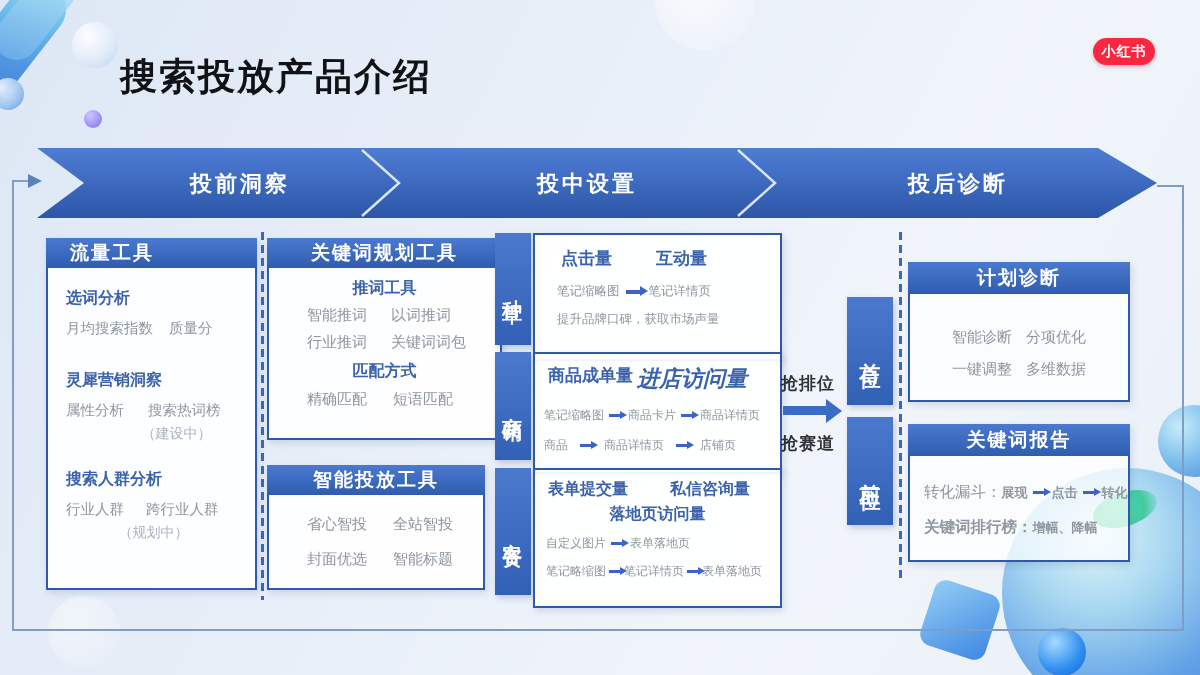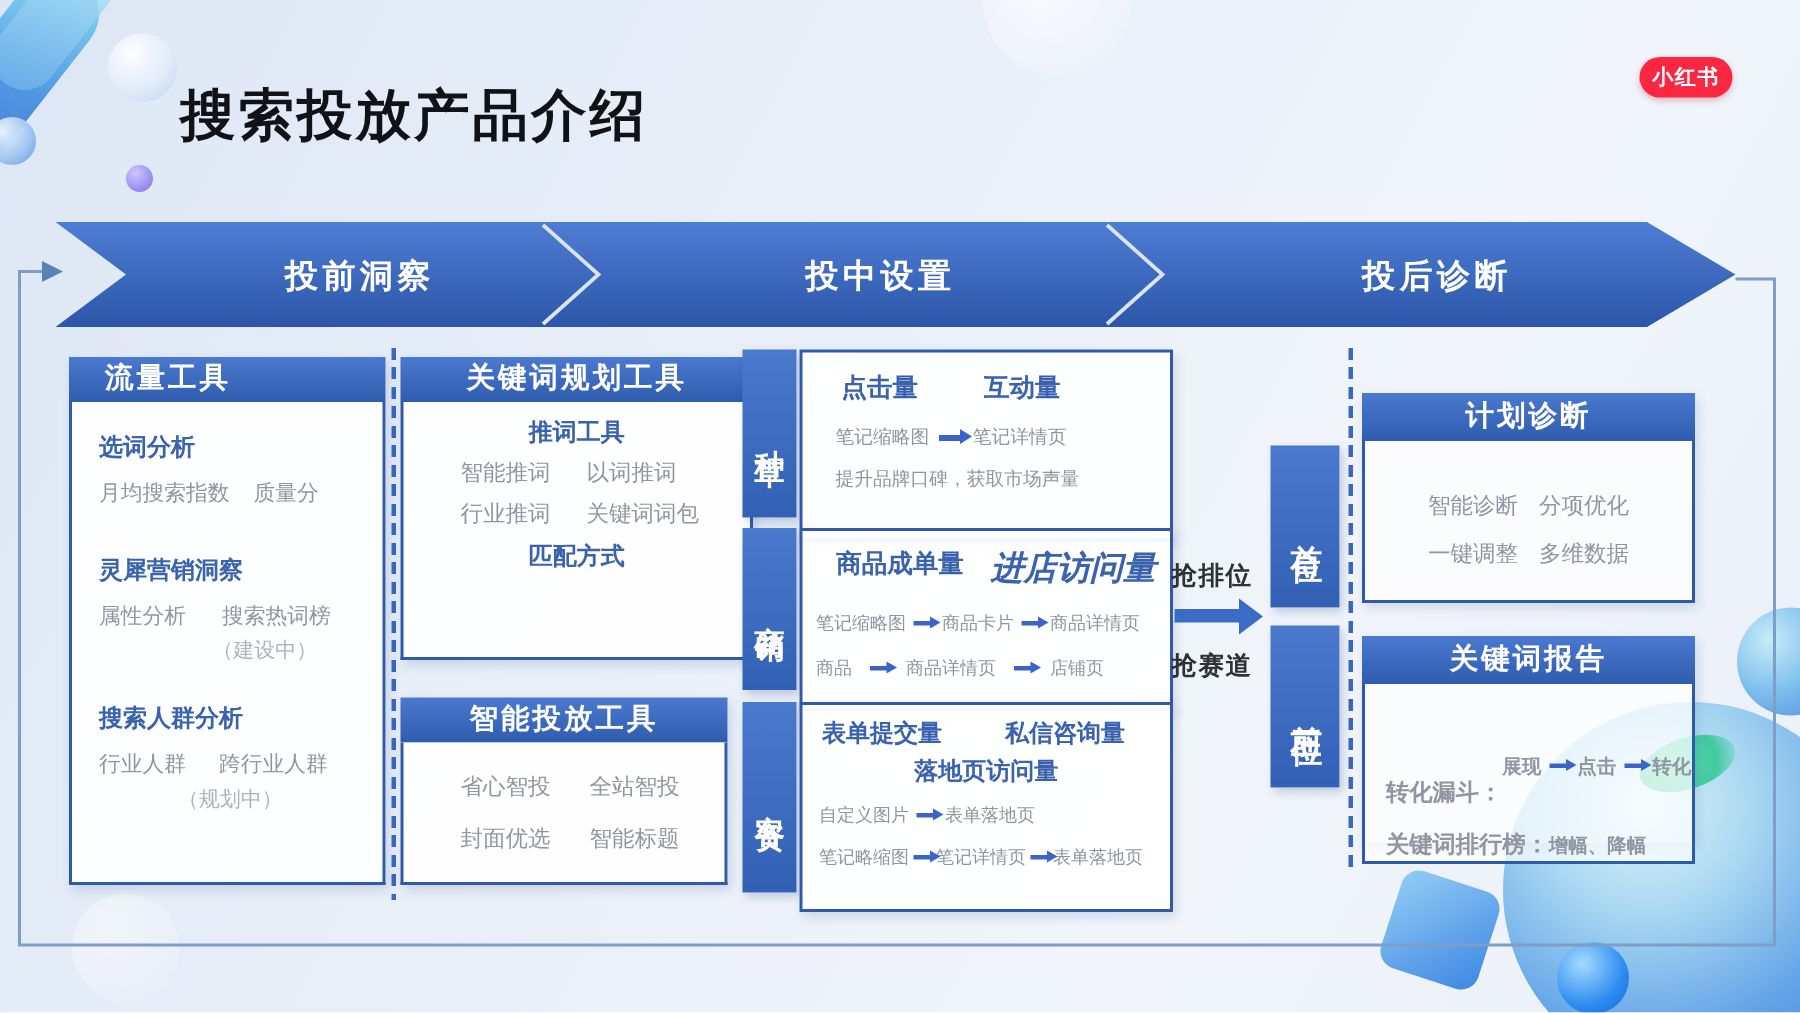--- a/index.html
+++ b/index.html
@@ -161,20 +161,24 @@
       <div class="sec-title" style="text-align:center;">推词工具</div>
       <div class="pair gray" style="gap:24px;font-size:15px;margin:7px 0 0 38px;">
         <span>智能推词</span>
         <span>以词推词</span>
       </div>
       <div class="pair gray" style="gap:24px;font-size:15px;margin:8px 0 0 38px;">
         <span>行业推词</span>
         <span>关键词词包</span>
       </div>
       <div class="sec-title" style="text-align:center;margin-top:9px;">匹配方式</div>
+      <div class="pair gray" style="gap:26px;font-size:15px;margin:8px 0 0 38px;">
+        <span>精确匹配</span>
+        <span>短语匹配</span>
+      </div>
     </div>
   </div>
 
   <div class="panel" style="left:267px;top:465px;width:218px;height:125px;">
     <div class="panel-header">智能投放工具</div>
     <div class="panel-body" style="padding:14px 0 0 0;">
       <div class="pair gray" style="gap:26px;font-size:15px;margin:6px 0 0 38px;">
         <span>省心智投</span>
         <span>全站智投</span>
       </div>
@@ -194,21 +198,21 @@
     <div class="flow-row" style="font-size:12.5px;margin:13px 0 0 22px;">
       <span>笔记缩略图</span>
       <span class="flow-arrow"></span>
       <span>笔记详情页</span>
     </div>
     <div class="gray" style="font-size:12.5px;margin:11px 0 0 22px;">提升品牌口碑，获取市场声量</div>
   </div>
 
   <div class="vbar" style="left:495px;top:352px;width:36px;height:108px;font-size:20px;">商销</div>
   <div class="obj-box" style="left:533px;top:352px;width:245px;height:108px;padding:10px 0 0 0;">
-    <div class="pair" style="gap:18px;margin-left:13px;justify-content:center;">
+    <div class="pair" style="gap:4px;margin-left:13px;">
       <span class="metric" style="font-size:17px;">商品成单量</span>
       <span class="metric" style="font-size:22px;font-style:italic;">进店访问量</span>
     </div>
     <div class="flow-row" style="font-size:12px;margin:13px 0 0 9px;">
       <span>笔记缩略图</span>
       <span class="flow-arrow sm"></span>
       <span>商品卡片</span>
       <span class="flow-arrow sm"></span>
       <span>商品详情页</span>
     </div>
@@ -259,21 +263,21 @@
         <span>一键调整</span>
         <span>多维数据</span>
       </div>
     </div>
   </div>
 
   <div class="panel" style="left:908px;top:424px;width:222px;height:138px;">
     <div class="panel-header" style="height:32px;line-height:32px;">关键词报告</div>
     <div class="panel-body glass" style="padding:26px 0 0 14px;">
       <div class="flow-row" style="font-size:13px;">
-        <span class="gray" style="font-size:15.5px;font-weight:700;margin-top:36px;">转化漏斗：</span>
+        <span class="gray" style="font-size:15.5px;font-weight:400;">转化漏斗：</span>
         <span style="font-weight:700;">展现</span>
         <span class="flow-arrow sm"></span>
         <span style="font-weight:700;">点击</span>
         <span class="flow-arrow sm"></span>
         <span style="font-weight:700;">转化</span>
       </div>
       <div class="flow-row" style="font-size:13px;margin-top:14px;">
         <span class="gray" style="font-size:15.5px;font-weight:700;">关键词排行榜：</span>
         <span style="font-weight:700;">增幅、降幅</span>
       </div>

